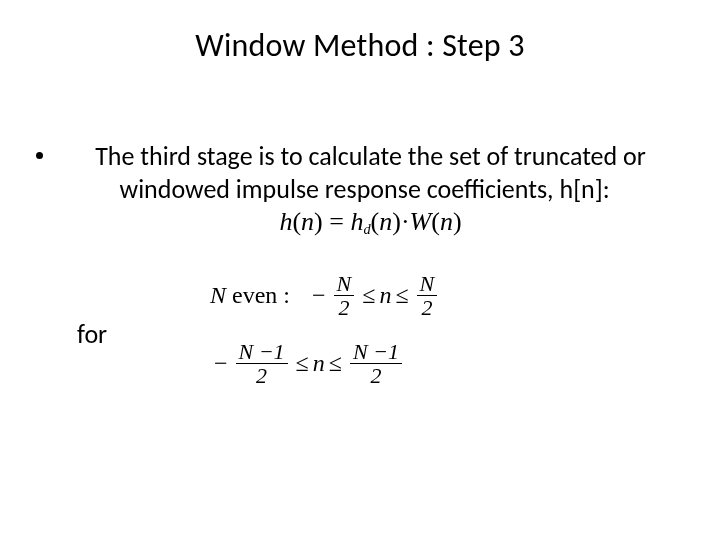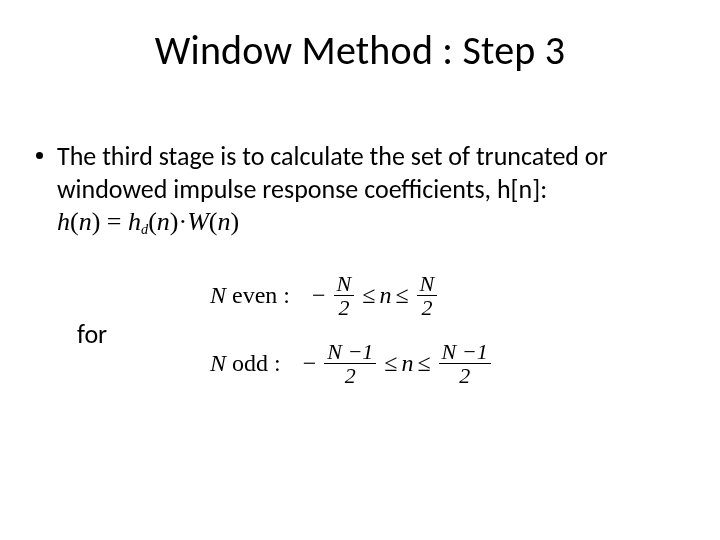--- a/index.html
+++ b/index.html
@@ -16,21 +16,21 @@
     height: 540px;
     position: relative;
     box-sizing: border-box;
   }
   .title {
     position: absolute;
     top: 26px;
     left: 0;
     width: 720px;
     text-align: center;
-    font-size: 40px;
+    font-size: 32px;
     font-weight: 400;
     letter-spacing: 0.2px;
   }
   .body {
     position: absolute;
     top: 140px;
     left: 36px;
     width: 648px;
     font-size: 26px;
     line-height: 1.25;
@@ -44,20 +44,21 @@
     width: 7px;
     height: 7px;
     border-radius: 50%;
     background: #000;
     margin-top: 12px;
     margin-right: 14px;
     flex: 0 0 auto;
   }
   .bullet-text {
     flex: 1 1 auto;
+    text-align: center;
   }
   .inline-eq {
     font-family: "Times New Roman", Times, serif;
     font-size: 26px;
     font-style: italic;
     white-space: nowrap;
   }
   .inline-eq .rm { font-style: normal; }
   .inline-eq .sub { font-size: 0.55em; vertical-align: -0.25em; font-style: italic; }
   .for-label {
@@ -149,23 +150,20 @@
       <span class="frac">
         <span class="num">N</span>
         <span class="bar"></span>
         <span class="den">2</span>
       </span>
     </div>
   </div>
 
   <div class="cond-block cond-odd">
     <div class="cond-row">
-      <span class="cond-label">
-        <span>N</span><span class="rm"> odd :</span>
-      </span>
       <span class="op">−</span>
       <span class="frac">
         <span class="num">N −1</span>
         <span class="bar"></span>
         <span class="den">2</span>
       </span>
       <span class="op">≤</span>
       <span class="var">n</span>
       <span class="op">≤</span>
       <span class="frac">

